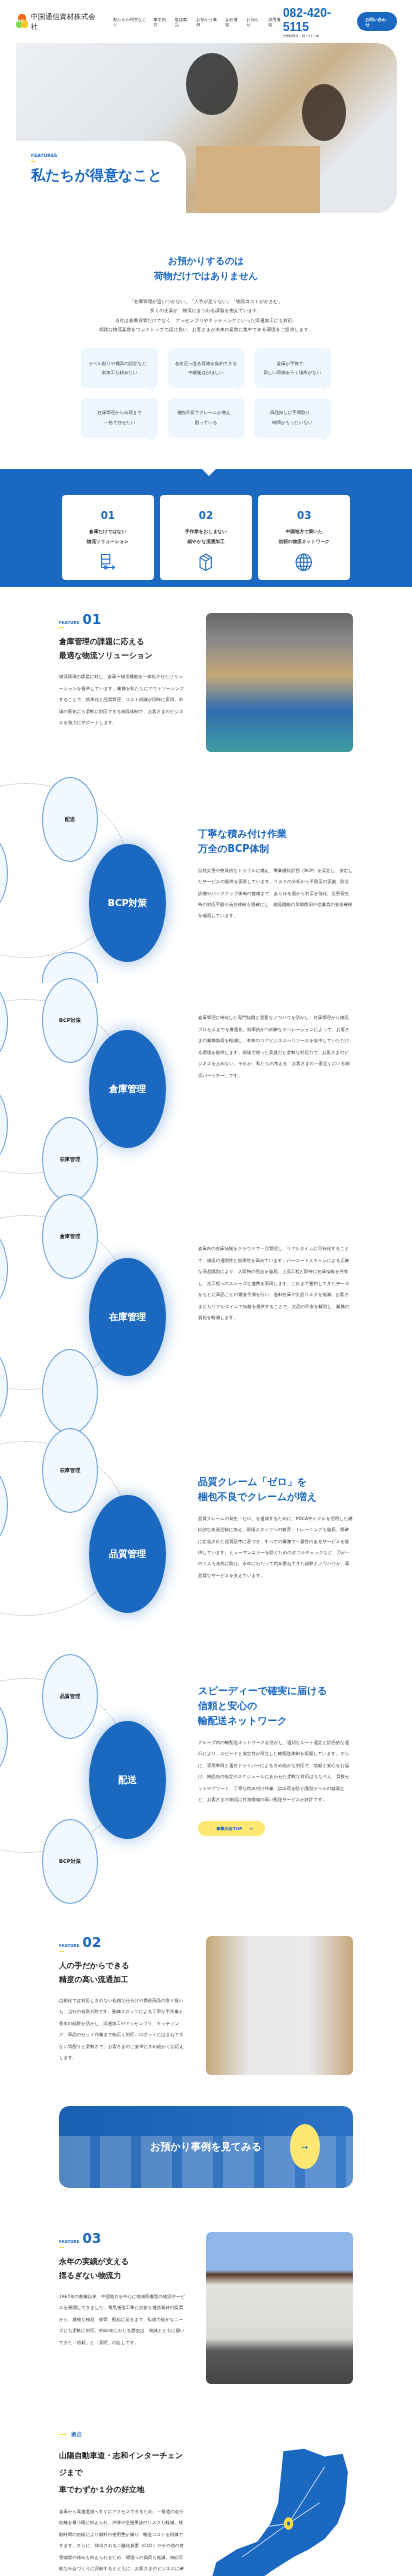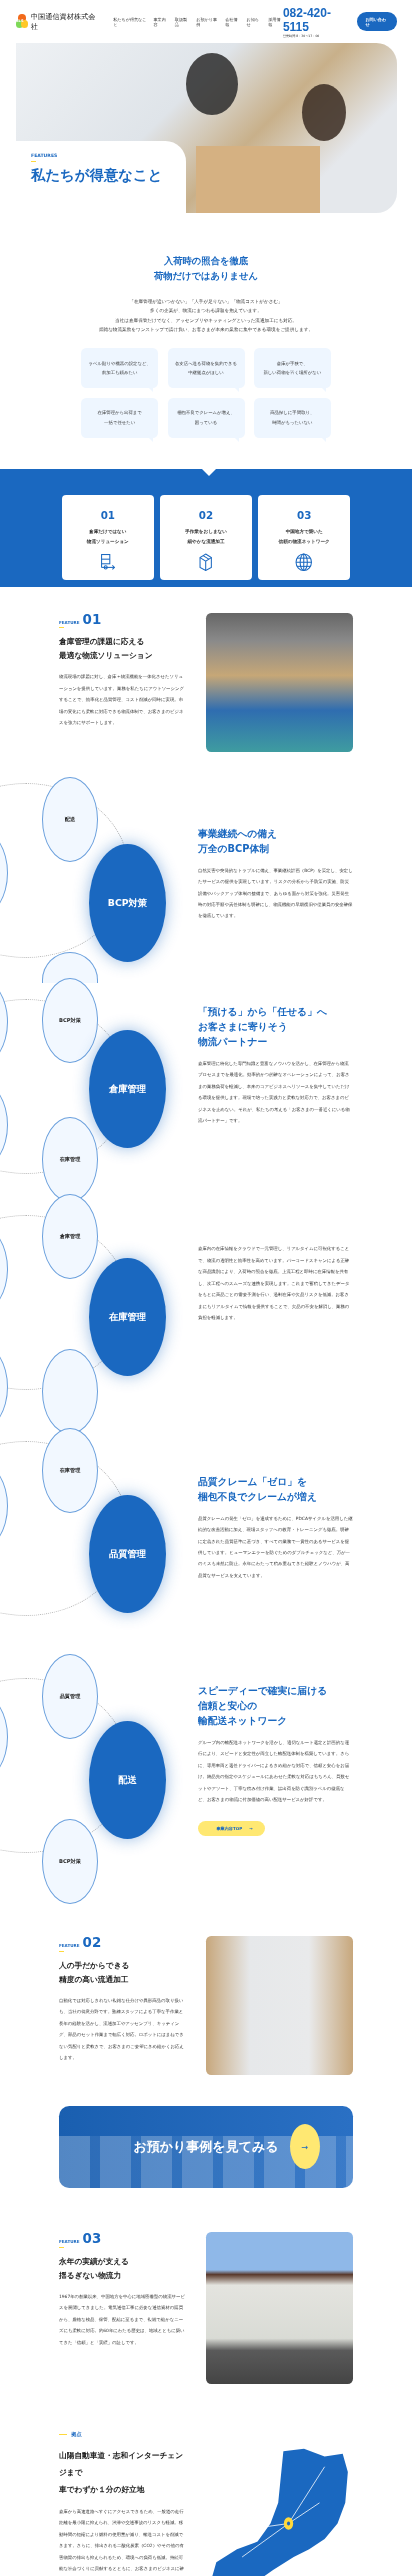--- a/index.html
+++ b/index.html
@@ -61,21 +61,21 @@
 .orbit .c-sm{position:absolute;left:42px;width:56px;height:85px;border-radius:50%;background:#f2f8ff;border:0.5px solid #6ba0dd;display:flex;align-items:center;justify-content:center;font-size:5.2px;font-weight:bold;color:#222}
 .orbit .c-edge{position:absolute;left:-49px;width:57px;height:88px;border-radius:50%;background:#f2f8ff;border:0.5px solid #6ba0dd}
 .orbit .text{position:absolute;left:198px;width:155px}
 .orbit h3{font-size:9.8px;font-weight:bold;color:#1a68c0;line-height:1.55}
 .orbit p{font-size:4.4px;line-height:2.6;margin-top:8.2px}
 .dots{position:absolute;border:1px dotted #555;border-radius:50%;opacity:.45}
 .top-btn{display:inline-flex;align-items:center;gap:7.2px;background:#ffe872;border-radius:10.3px;padding:5.2px 12.4px 5.2px 18.5px;font-size:4.1px;font-weight:bold;color:#1a68c0;margin-top:15.5px}
 
 .cta{margin:15.5px 59px 0;height:82px;border-radius:10.3px;background:linear-gradient(90deg,#1a5fb0,#2a70c4);position:relative;overflow:hidden;display:flex;align-items:center;justify-content:center}
 .cta .trucks{position:absolute;left:0;right:0;bottom:0;height:52px;background:repeating-linear-gradient(90deg,rgba(255,255,255,.25) 0 31px,rgba(255,255,255,.08) 31px 41px)}
-.cta .label{position:relative;color:#fff;font-size:13px;font-weight:bold}
+.cta .label{position:relative;color:#fff;font-size:10px;font-weight:bold}
 .cta .arrow{position:absolute;right:33px;top:18px;width:30px;height:45px;border-radius:50%;background:#ffe872;display:flex;align-items:center;justify-content:center;color:#1a68c0;font-size:8.2px}
 
 .section-mark{display:flex;align-items:center;gap:4.1px;font-size:5.2px;font-weight:bold;color:#1a68c0}
 .section-mark:before{content:"";width:8.2px;height:1px;background:#ffd93b}
 .base{display:flex;padding:31px 59px 20.6px;gap:19.6px}
 .base .left{width:137px}
 .base h3{font-size:7.7px;font-weight:bold;line-height:2.2;margin-top:10.3px;color:#222}
 .base p{font-size:4.4px;line-height:2.6;margin-top:7.2px}
 .map{width:147px;height:155px;position:relative;margin-top:15.5px}
 </style>
@@ -114,21 +114,21 @@
   <div class="hero-box"></div>
   <div class="hero-title-box">
     <div class="hero-features">FEATURES</div>
     <div class="yl"></div>
     <h1 class="hero-title">私たちが得意なこと</h1>
   </div>
 </section>
 
 <section class="intro">
   <h2>
-    <span>入荷時の照合を徹底</span><br><span>荷物だけではありません</span>
+    <span>お預かりするのは</span><br><span>荷物だけではありません</span>
   </h2>
   <p>
     <span>「在庫管理が追いつかない」「人手が足りない」「物流コストがかさむ」</span><br>
     <span>多くの企業が、物流にまつわる課題を抱えています。</span><br>
     <span>当社は倉庫保管だけでなく、アッセンブリやキッティングといった流通加工にも対応。</span><br>
     <span>煩雑な物流業務をワンストップで請け負い、お客さまが本来の業務に集中できる環境をご提供します。</span>
   </p>
   <div class="bubbles">
     <div class="bubble">
         <div><span>ラベル貼りや機器の設定など、</span><br><span>前加工も頼みたい</span></div>
@@ -207,34 +207,33 @@
 </section>
 
 <section>
   <div class="orbit">
     <div class="dots" style="left:-77px;top:15.5px;width:206px;height:175px"></div>
     <div class="c-edge" style="top:62px"></div>
     <div class="c-sm" style="top:10.3px">配送</div>
     <div class="c-big" style="top:77px">BCP対策</div>
     <div class="c-sm" style="top:185px;height:31px;border-bottom:none;border-radius:28px 28px 0 0"></div>
     <div class="text" style="top:59px">
-      <h3><span>事業継続への備え</span><br><span>万全のBCP体制</span></h3>
+      <h3><span>丁寧な積み付け作業</span><br><span>万全のBCP体制</span></h3>
       <p>自然災害や突発的なトラブルに備え、事業継続計画（BCP）を策定し、安定したサービスの提供を実現しています。リスクの分析から予防策の実施、防災設備やバックアップ体制の整備まで、あらゆる面から対策を強化。災害発生時の対応手順や責任体制も明確にし、物流機能の早期復旧や従業員の安全確保を徹底しています。</p>
     </div>
   </div>
 
   <div class="orbit" style="height:216px">
     <div class="dots" style="left:-77px;top:20.6px;width:206px;height:175px"></div>
     <div class="c-edge" style="top:0"></div>
     <div class="c-edge" style="top:103px"></div>
     <div class="c-sm" style="top:0">BCP対策</div>
     <div class="c-big" style="top:52px">倉庫管理</div>
     <div class="c-sm" style="top:139px">在庫管理</div>
     <div class="text" style="top:26px">
-      <h3><span>「預ける」から「任せる」へ</span><br><span>お客さまに寄りそう</span><br><span>物流パートナー</span></h3>
       <p>倉庫管理に特化した専門知識と豊富なノウハウを活かし、在庫管理から物流プロセスまでを最適化。効率的かつ的確なオペレーションによって、お客さまの業務負荷を軽減し、本来のコアビジネスへリソースを集中していただける環境を提供します。現場で培った実践力と柔軟な対応力で、お客さまのビジネスを止めない。それが、私たちの考える「お客さまの一番近くにいる物流パートナー」です。</p>
     </div>
   </div>
 
   <div class="orbit" style="height:216px">
     <div class="dots" style="left:-77px;top:20.6px;width:206px;height:175px"></div>
     <div class="c-edge" style="top:31px"></div>
     <div class="c-edge" style="top:149px"></div>
     <div class="c-sm" style="top:0">倉庫管理</div>
     <div class="c-big" style="top:64px">在庫管理</div>

